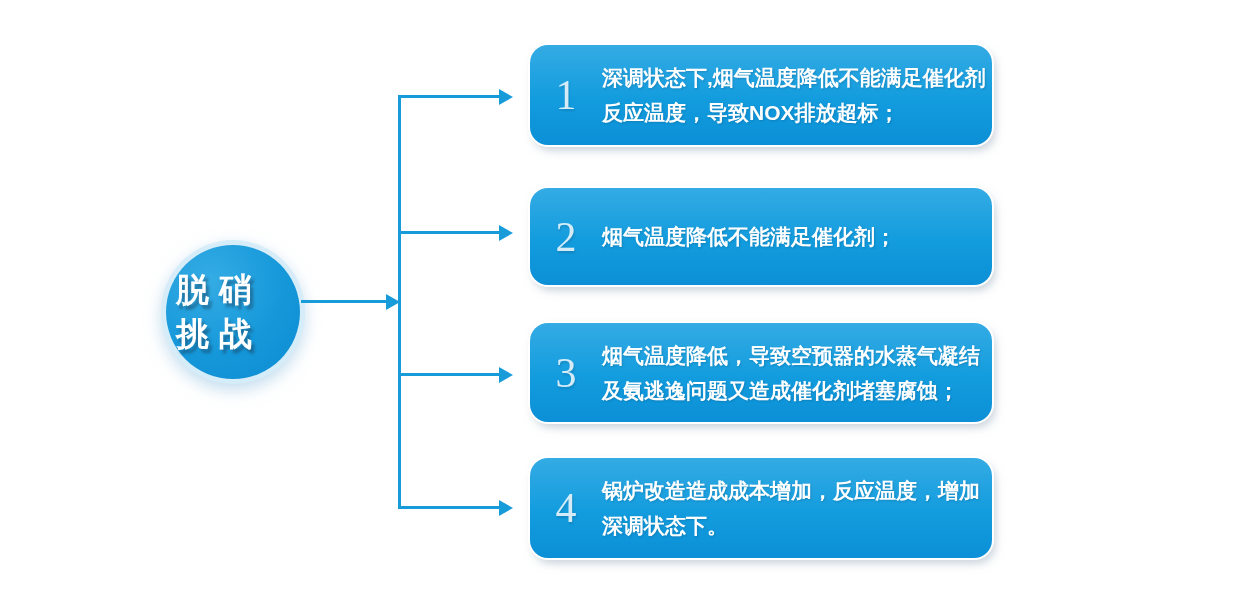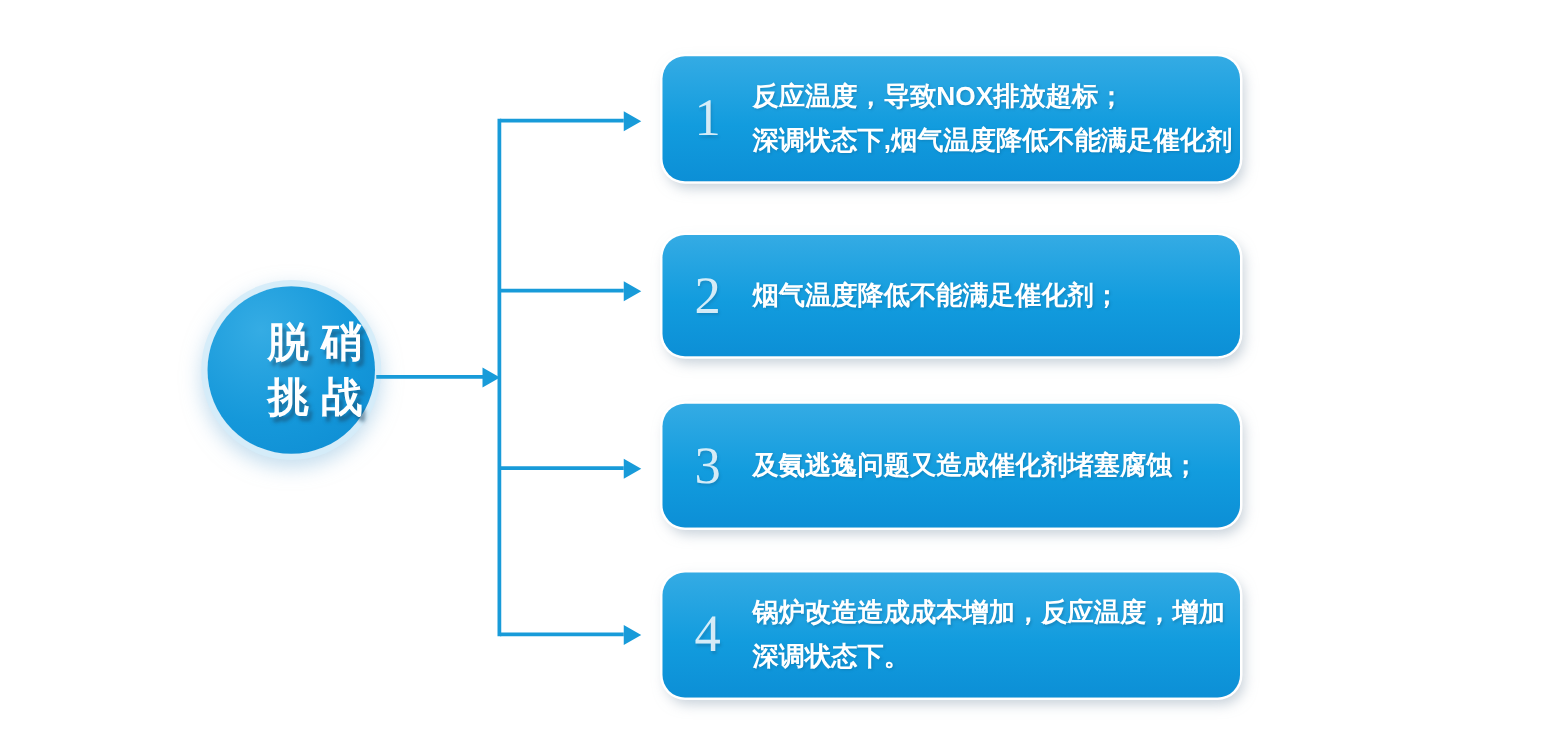--- a/index.html
+++ b/index.html
@@ -13,30 +13,30 @@
     width: 1240px;
     height: 600px;
     background: #ffffff;
     overflow: hidden;
   }
 
   
   .root-circle {
     position: absolute;
     left: 166px;
-    top: 229px;
+    top: 245px;
     width: 134px;
     height: 134px;
     border-radius: 50%;
     background: radial-gradient(circle at 32% 26%, #35ace4 0%, #1598da 55%, #0d8bd2 100%);
     box-shadow: 0 0 0 5px rgba(213, 236, 249, 0.95),
                 0 6px 16px 5px rgba(148, 193, 224, 0.55);
     display: flex;
     flex-direction: column;
-    align-items: flex-end;
+    align-items: flex-start;
     justify-content: center;
   }
   .root-line {
     color: #ffffff;
     font-size: 33px;
     font-weight: bold;
     line-height: 44px;
     letter-spacing: 10px;
     padding-left: 10px;
     text-shadow: 3px 4px 3px rgba(25, 62, 90, 0.5);
@@ -113,35 +113,36 @@
 
   <div class="conn" style="left:400px; top:373px; width:99px; height:3px;"></div>
   <div class="arrowhead" style="left:499px; top:367px;"></div>
 
   <div class="conn" style="left:400px; top:506px; width:99px; height:3px;"></div>
   <div class="arrowhead" style="left:499px; top:500px;"></div>
 
   <div class="challenge-box" style="top:45px; height:100px;">
     <div class="box-number">1</div>
     <div class="box-text">
+      <div>深调状态下,烟气温度降低不能满足催化剂</div>
       <div>反应温度，导致NOX排放超标；</div>
-      <div>深调状态下,烟气温度降低不能满足催化剂</div>
     </div>
   </div>
 
   <div class="challenge-box" style="top:188px; height:97px;">
     <div class="box-number">2</div>
     <div class="box-text">
       <div>烟气温度降低不能满足催化剂；</div>
     </div>
   </div>
 
   <div class="challenge-box" style="top:323px; height:99px;">
     <div class="box-number">3</div>
     <div class="box-text">
+      <div>烟气温度降低，导致空预器的水蒸气凝结</div>
       <div>及氨逃逸问题又造成催化剂堵塞腐蚀；</div>
     </div>
   </div>
 
   <div class="challenge-box" style="top:458px; height:100px;">
     <div class="box-number">4</div>
     <div class="box-text">
       <div>锅炉改造造成成本增加，反应温度，增加</div>
       <div>深调状态下。</div>
     </div>

